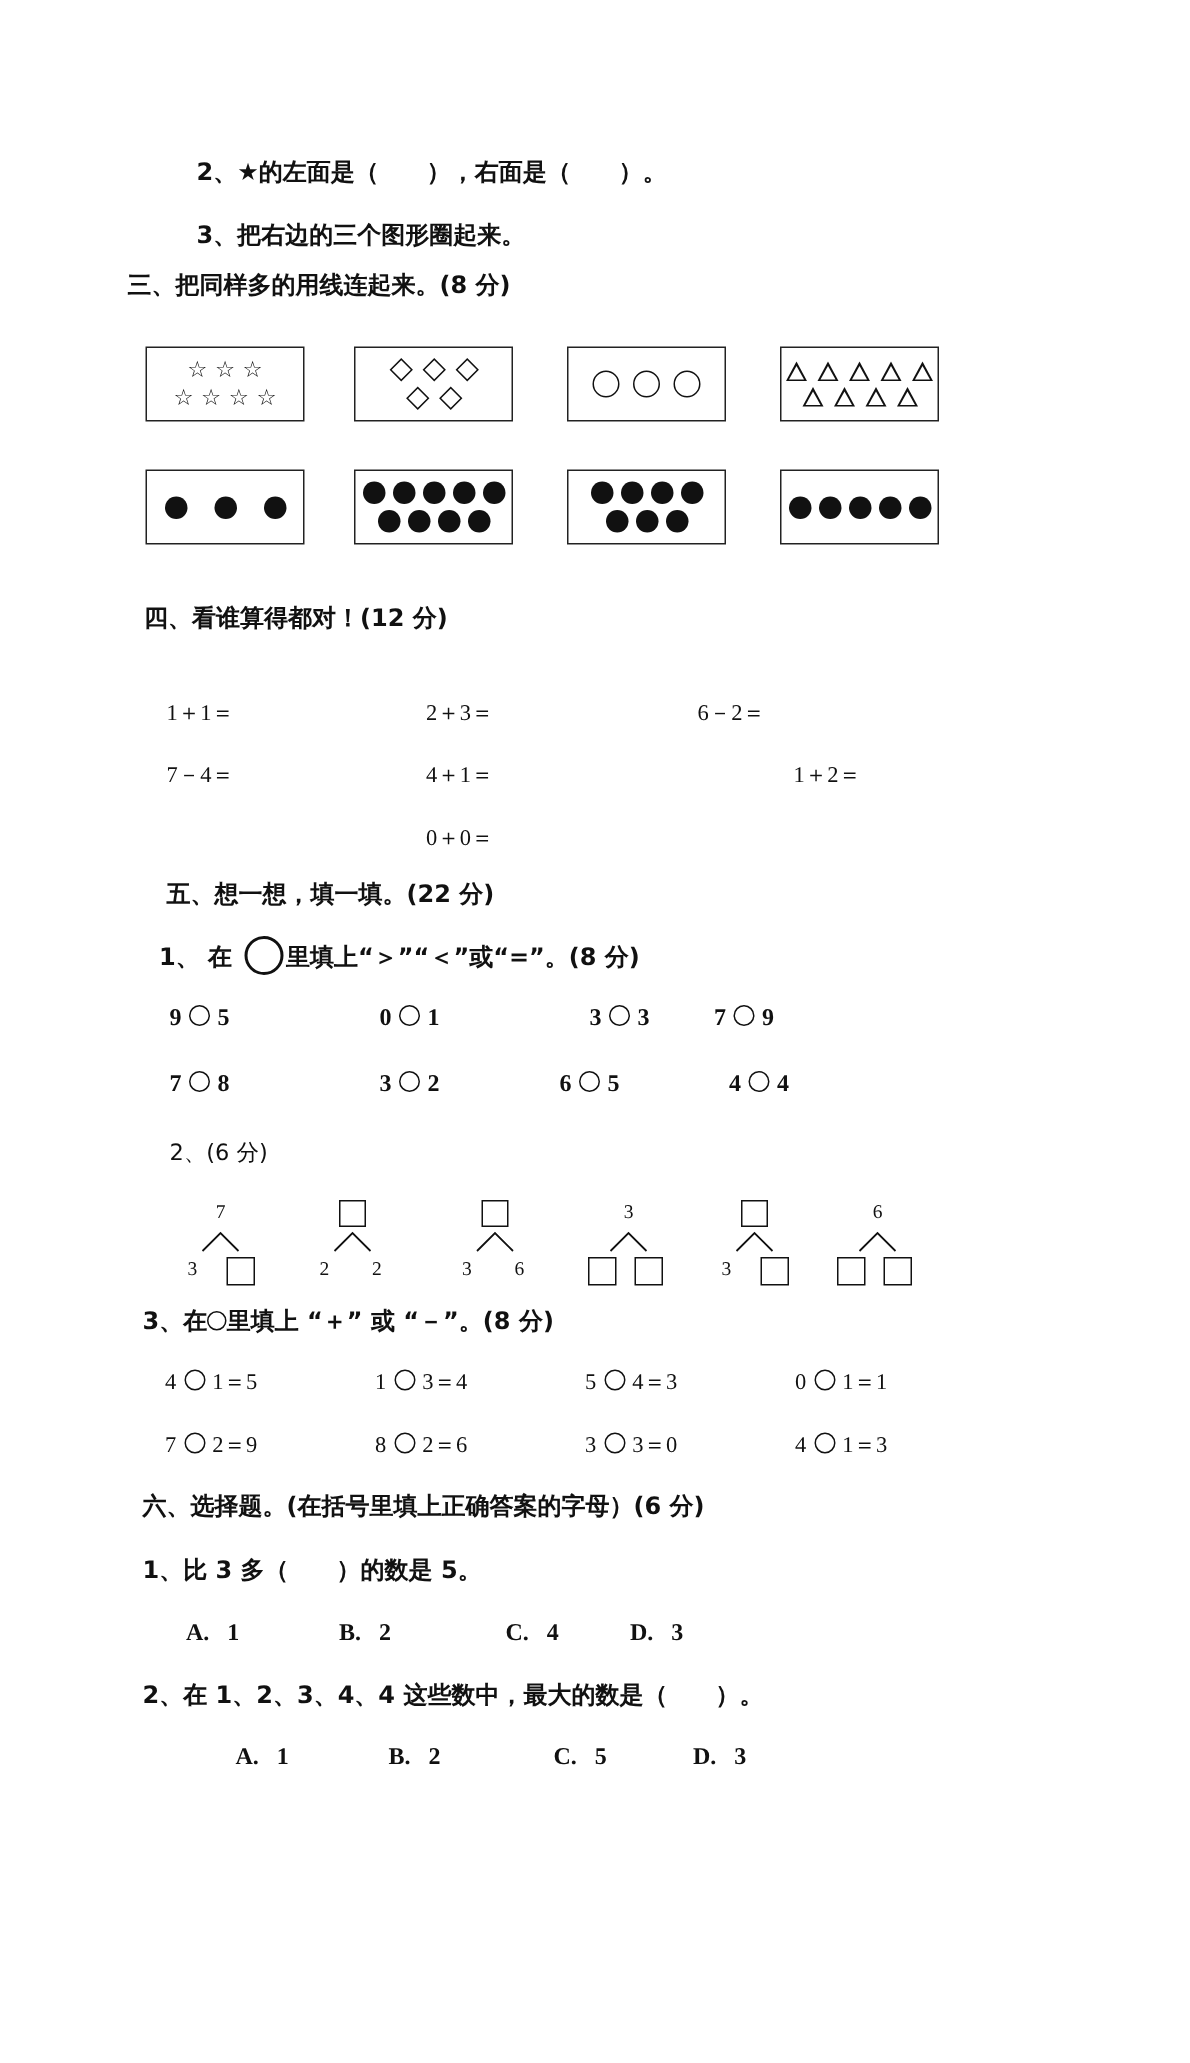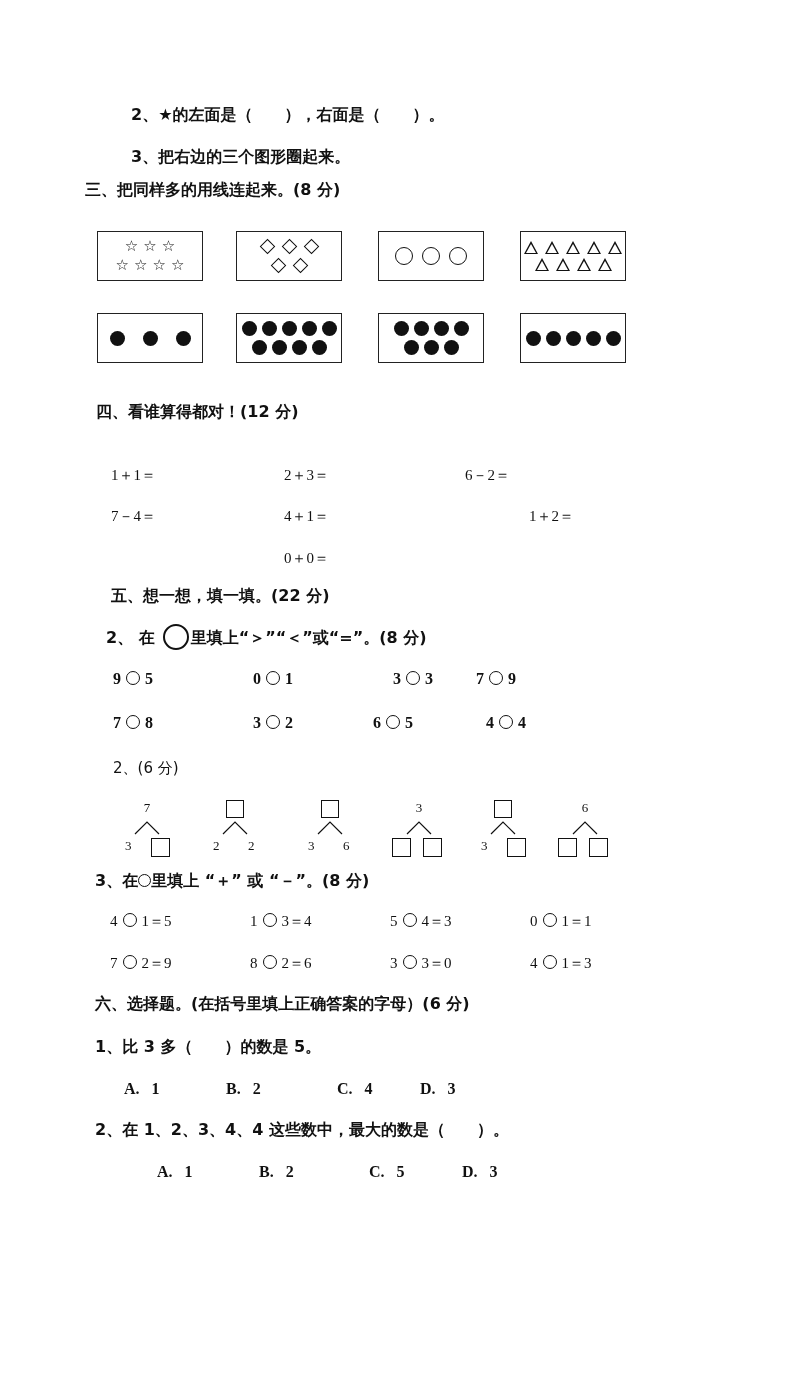--- a/index.html
+++ b/index.html
@@ -151,21 +151,21 @@
     <div class="abs serif t15" style="left: 284px; top: 466px;">2＋3＝</div>
     <div class="abs serif t15" style="left: 465px; top: 466px;">6－2＝</div>
     <div class="abs serif t15" style="left: 111px; top: 507px;">7－4＝</div>
     <div class="abs serif t15" style="left: 284px; top: 507px;">4＋1＝</div>
     <div class="abs serif t15" style="left: 481px; top: 507px; margin-left: 48px;">1＋2＝</div>
     <div class="abs serif t15" style="left: 284px; top: 549px;">0＋0＝</div>
   </div>
 
 <div class="abs bold t16" style="left:111px; top:586px;">五、想一想，填一填。(22 分)</div>
 <div class="abs bold t16" style="left:106px; top:624px;">
-  <span>2、 在</span><span class="bigcircle"></span><span>里填上“＞”“＜”或“=”。(8 分)</span>
+  <span>1、 在</span><span class="bigcircle"></span><span>里填上“＞”“＜”或“=”。(8 分)</span>
 </div>
 <div id="compare-grid">
     <div class="abs bold serif t16" style="left: 113px; top: 670px;"><span>9</span><span class="sc"></span><span>5</span></div>
     <div class="abs bold serif t16" style="left: 253px; top: 670px; font-family: Liberation Serif, serif;"><span>0</span><span class="sc"></span><span>1</span></div>
     <div class="abs bold serif t16" style="left: 373px; top: 670px; margin-left: 20px;"><span>3</span><span class="sc"></span><span>3</span></div>
     <div class="abs bold serif t16" style="left: 476px; top: 670px;"><span>7</span><span class="sc"></span><span>9</span></div>
     <div class="abs bold serif t16" style="left: 113px; top: 714px;"><span>7</span><span class="sc"></span><span>8</span></div>
     <div class="abs bold serif t16" style="left: 253px; top: 714px;"><span>3</span><span class="sc"></span><span>2</span></div>
     <div class="abs bold serif t16" style="left: 373px; top: 714px;"><span>6</span><span class="sc"></span><span>5</span></div>
     <div class="abs bold serif t16" style="left: 486px; top: 714px;"><span>4</span><span class="sc"></span><span>4</span></div>

